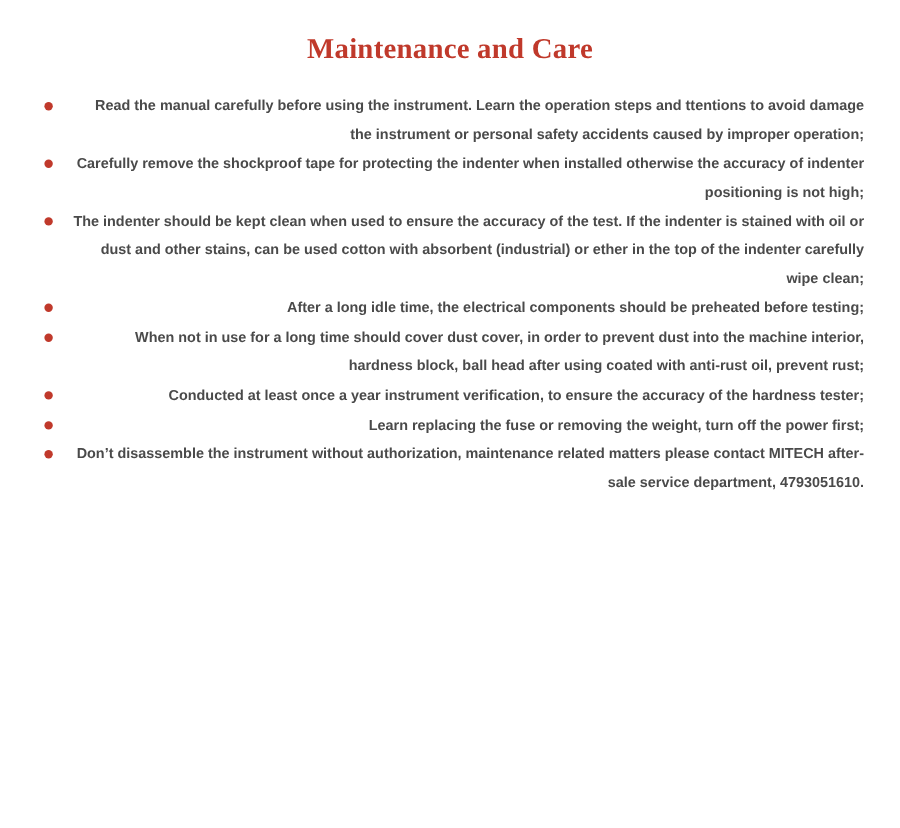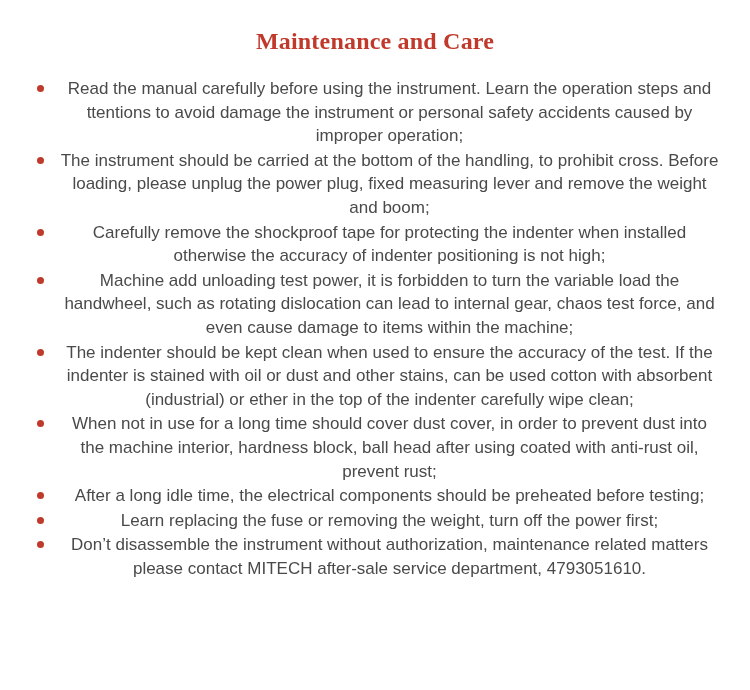--- a/index.html
+++ b/index.html
@@ -32,24 +32,25 @@
   }
   ul.care-list {
     list-style: none;
     margin: 0;
     padding: 0 12px 0 10px;
   }
   ul.care-list > li {
     position: relative;
     padding-left: 31px;
     margin-bottom: 1px;
-    font-size: 17px;
+    font-size: 12px;
     line-height: 23.6px;
     color: #4a4a4a;
-    text-align: center;
+    text-align: right;
+    font-weight: bold;
   }
   ul.care-list > li .bullet {
     position: absolute;
     left: 9px;
     top: 8px;
     width: 7px;
     height: 7px;
     border-radius: 50%;
     background: #c0392b;
     display: block;
@@ -65,41 +66,37 @@
 
   <h1 class="doc-title" style="color: rgb(192, 57, 43);">Maintenance and Care</h1>
 
   <ul class="care-list">
     <li>
       <span class="bullet" style="background: rgb(192, 57, 43);"></span>
       <span class="text">Read the manual carefully before using the instrument. Learn the operation steps and ttentions to avoid damage the instrument or personal safety accidents caused by improper operation;</span>
     </li>
     <li>
       <span class="bullet" style="background: rgb(192, 57, 43);"></span>
-      <span class="text">The instrument should be carried at the bottom of the handling, to prohibit cross. Before loading, please unplug the power plug, fixed measuring lever and remove the weight and boom;</span>
-    </li>
-    <li>
-      <span class="bullet" style="background: rgb(192, 57, 43);"></span>
       <span class="text">Carefully remove the shockproof tape for protecting the indenter when installed otherwise the accuracy of indenter positioning is not high;</span>
-    </li>
-    <li>
-      <span class="bullet" style="background: rgb(192, 57, 43);"></span>
-      <span class="text">Machine add unloading test power, it is forbidden to turn the variable load the handwheel, such as rotating dislocation can lead to internal gear, chaos test force, and even cause damage to items within the machine;</span>
     </li>
     <li>
       <span class="bullet" style="background: rgb(192, 57, 43);"></span>
       <span class="text">The indenter should be kept clean when used to ensure the accuracy of the test. If the indenter is stained with oil or dust and other stains, can be used cotton with absorbent (industrial) or ether in the top of the indenter carefully wipe clean;</span>
     </li>
     <li>
       <span class="bullet" style="background: rgb(192, 57, 43);"></span>
+      <span class="text">After a long idle time, the electrical components should be preheated before testing;</span>
+    </li>
+    <li>
+      <span class="bullet" style="background: rgb(192, 57, 43);"></span>
       <span class="text">When not in use for a long time should cover dust cover, in order to prevent dust into the machine interior, hardness block, ball head after using coated with anti-rust oil, prevent rust;</span>
     </li>
     <li>
       <span class="bullet" style="background: rgb(192, 57, 43);"></span>
-      <span class="text">After a long idle time, the electrical components should be preheated before testing;</span>
+      <span class="text">Conducted at least once a year instrument verification, to ensure the accuracy of the hardness tester;</span>
     </li>
     <li>
       <span class="bullet" style="background: rgb(192, 57, 43);"></span>
       <span class="text">Learn replacing the fuse or removing the weight, turn off the power first;</span>
     </li>
     <li>
       <span class="bullet" style="background: rgb(192, 57, 43);"></span>
       <span class="text">Don’t disassemble the instrument without authorization, maintenance related matters please contact MITECH after-sale service department, 4793051610.</span>
     </li>
   </ul>

